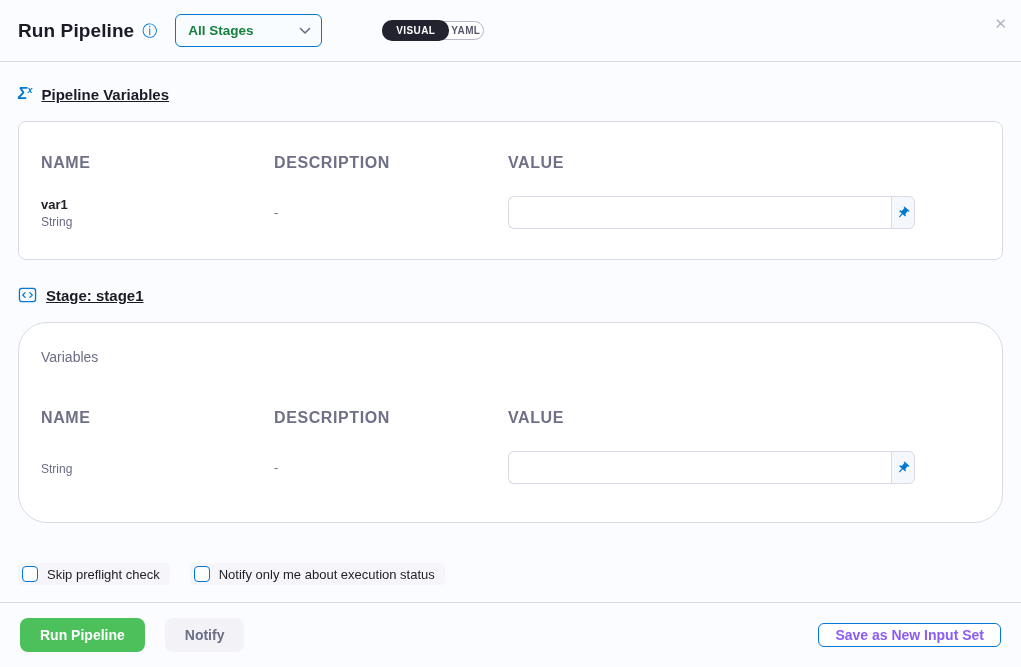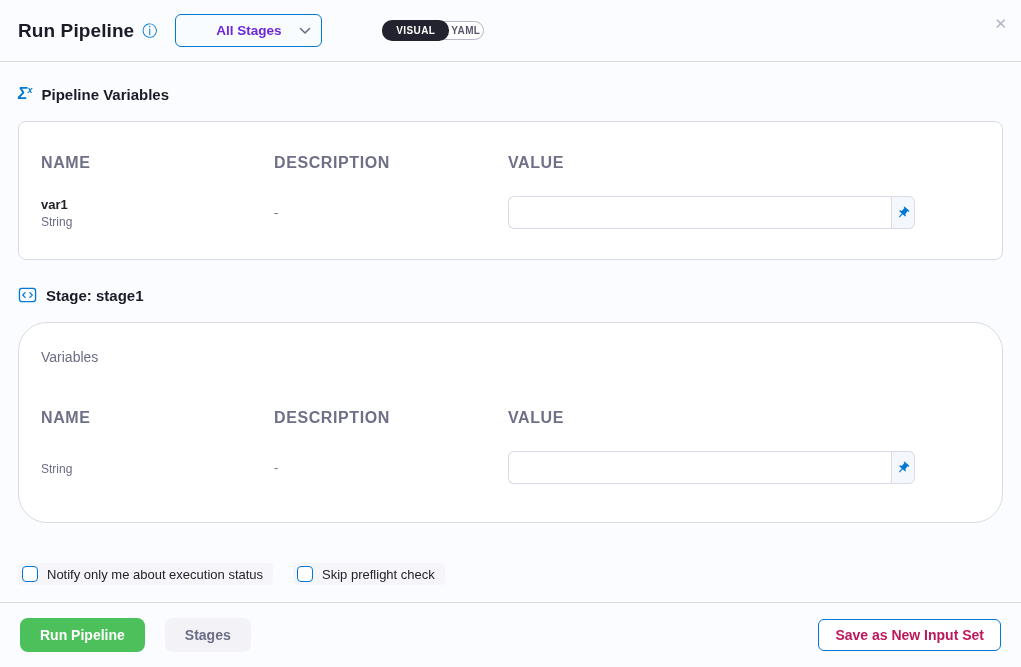--- a/index.html
+++ b/index.html
@@ -25,21 +25,21 @@
   .info-icon { color: #0278d5; font-size: 15px; line-height: 1; cursor: pointer; }
   .stage-select {
     margin-left: 18px;
     width: 147px; height: 33px;
     border: 1px solid #0278d5; border-radius: 6px;
     background: #f9fcff;
     display: flex; align-items: center; justify-content: space-between;
     padding: 0 10px 0 12px;
     cursor: pointer;
   }
-  .stage-select .sel-label { font-size: 13.5px; font-weight: bold; color: #6d28d9; margin-left: 28px; }
+  .stage-select .sel-label { font-size: 13.5px; font-weight: bold; color: #15803d; }
   .mode-toggle {
     margin-left: 60px;
     height: 19px;
     border: 1px solid #b6b7c8; border-radius: 10px;
     display: flex; align-items: center;
     background: #fff;
   }
   .mode-seg {
     font-size: 10px; font-weight: 800; letter-spacing: .4px;
     padding: 0 3px; line-height: 19px; cursor: pointer;
@@ -52,21 +52,21 @@
   .close-btn {
     position: absolute; right: 14px; top: 16px;
     font-size: 15px; color: #b1b3c5; cursor: pointer;
     line-height: 1;
   }
 
   
   .main { flex: 1 1 auto; padding: 0 18px; overflow: hidden; }
   .section-head { display: flex; align-items: center; gap: 9px; margin-top: 24px; }
   .section-head.stage { margin-top: 26px; }
-  .section-title { font-size: 15px; font-weight: 600; color: #1b1b28; }
+  .section-title { font-size: 15px; font-weight: 600; color: #1b1b28; text-decoration: underline; }
   .sigma-icon { color: #0278d5; font-size: 16px; font-weight: bold; line-height: 1; font-style: italic; }
   .sigma-icon sup { font-size: 9px; font-weight: bold; }
   .card {
     background: #ffffff;
     border: 1px solid #d9dae6;
     border-radius: 8px;
     margin-top: 18px;
   }
   .card.pipeline-vars { padding: 32px 22px 30px; }
   .card.stage-vars { padding: 26px 22px 38px; border-radius: 29px; }
@@ -132,22 +132,22 @@
     font-size: 14px; font-weight: bold;
     border-radius: 8px;
   }
   .btn-cancel {
     height: 34px; padding: 0 20px; margin-left: 20px;
     background: #f3f3f7; color: #6b6d85;
     font-size: 14px; font-weight: bold;
     border-radius: 8px;
   }
   .btn-save-inputset {
-    height: 32px; padding: 0 16px; margin-left: auto;
-    background: #ffffff; color: #be185d;
+    height: 24px; padding: 0 16px; margin-left: auto;
+    background: #ffffff; color: #8b5cf6;
     border: 1px solid #0278d5;
     font-size: 14px; font-weight: bold;
     border-radius: 6px;
   }
 </style>
 </head>
 <body>
 
 <div class="app">
 
@@ -227,29 +227,29 @@
               <path fill="#0278d5" d="M16 9V4h1a1 1 0 0 0 0-2H7a1 1 0 0 0 0 2h1v5c0 1.66-1.34 3-3 3v2h5.97v7l1 1 1-1v-7H19v-2c-1.66 0-3-1.34-3-3z"></path>
             </svg>
           </span>
         </div>
       </div>
     </div>
 
     <div class="options-row">
       <label class="check-item">
         <span class="checkbox"></span>
-        <span class="check-label">Notify only me about execution status</span>
+        <span class="check-label">Skip preflight check</span>
       </label>
       <label class="check-item">
         <span class="checkbox"></span>
-        <span class="check-label">Skip preflight check</span>
+        <span class="check-label">Notify only me about execution status</span>
       </label>
     </div>
 
   </div>
 
   <div class="footer">
     <button class="btn btn-run">Run Pipeline</button>
-    <button class="btn btn-cancel">Stages</button>
+    <button class="btn btn-cancel">Notify</button>
     <button class="btn btn-save-inputset">Save as New Input Set</button>
   </div>
 
 </div>
 
 </body></html>

